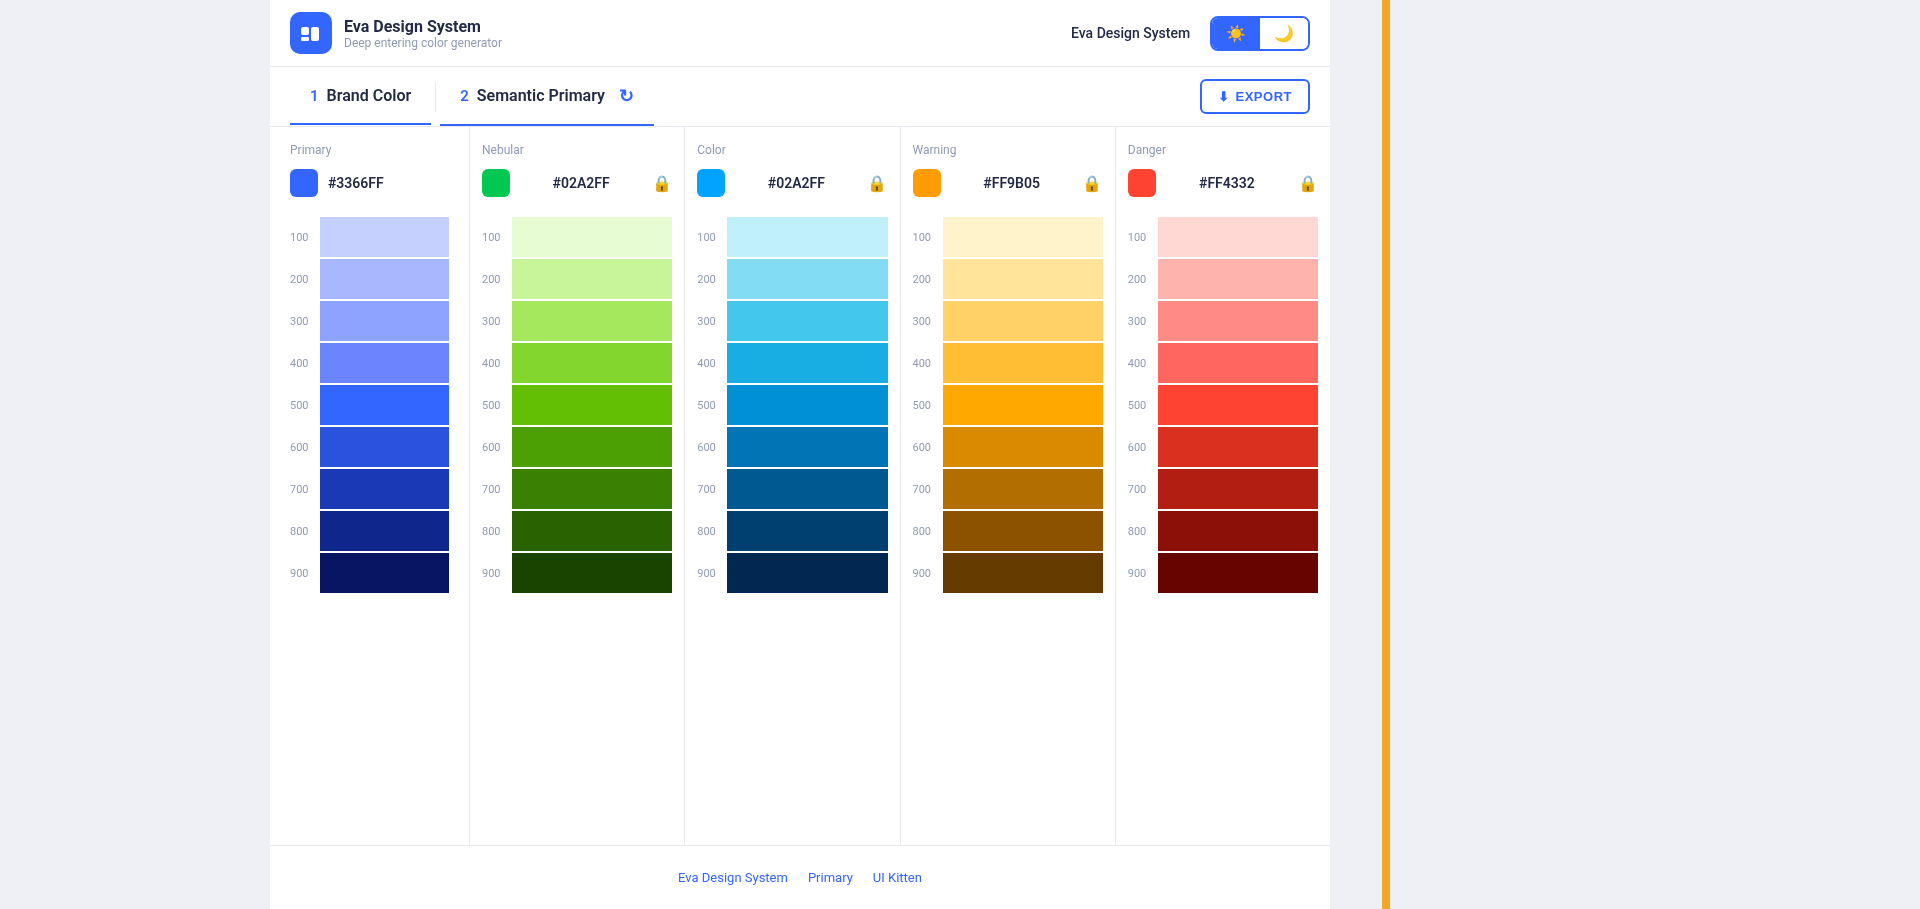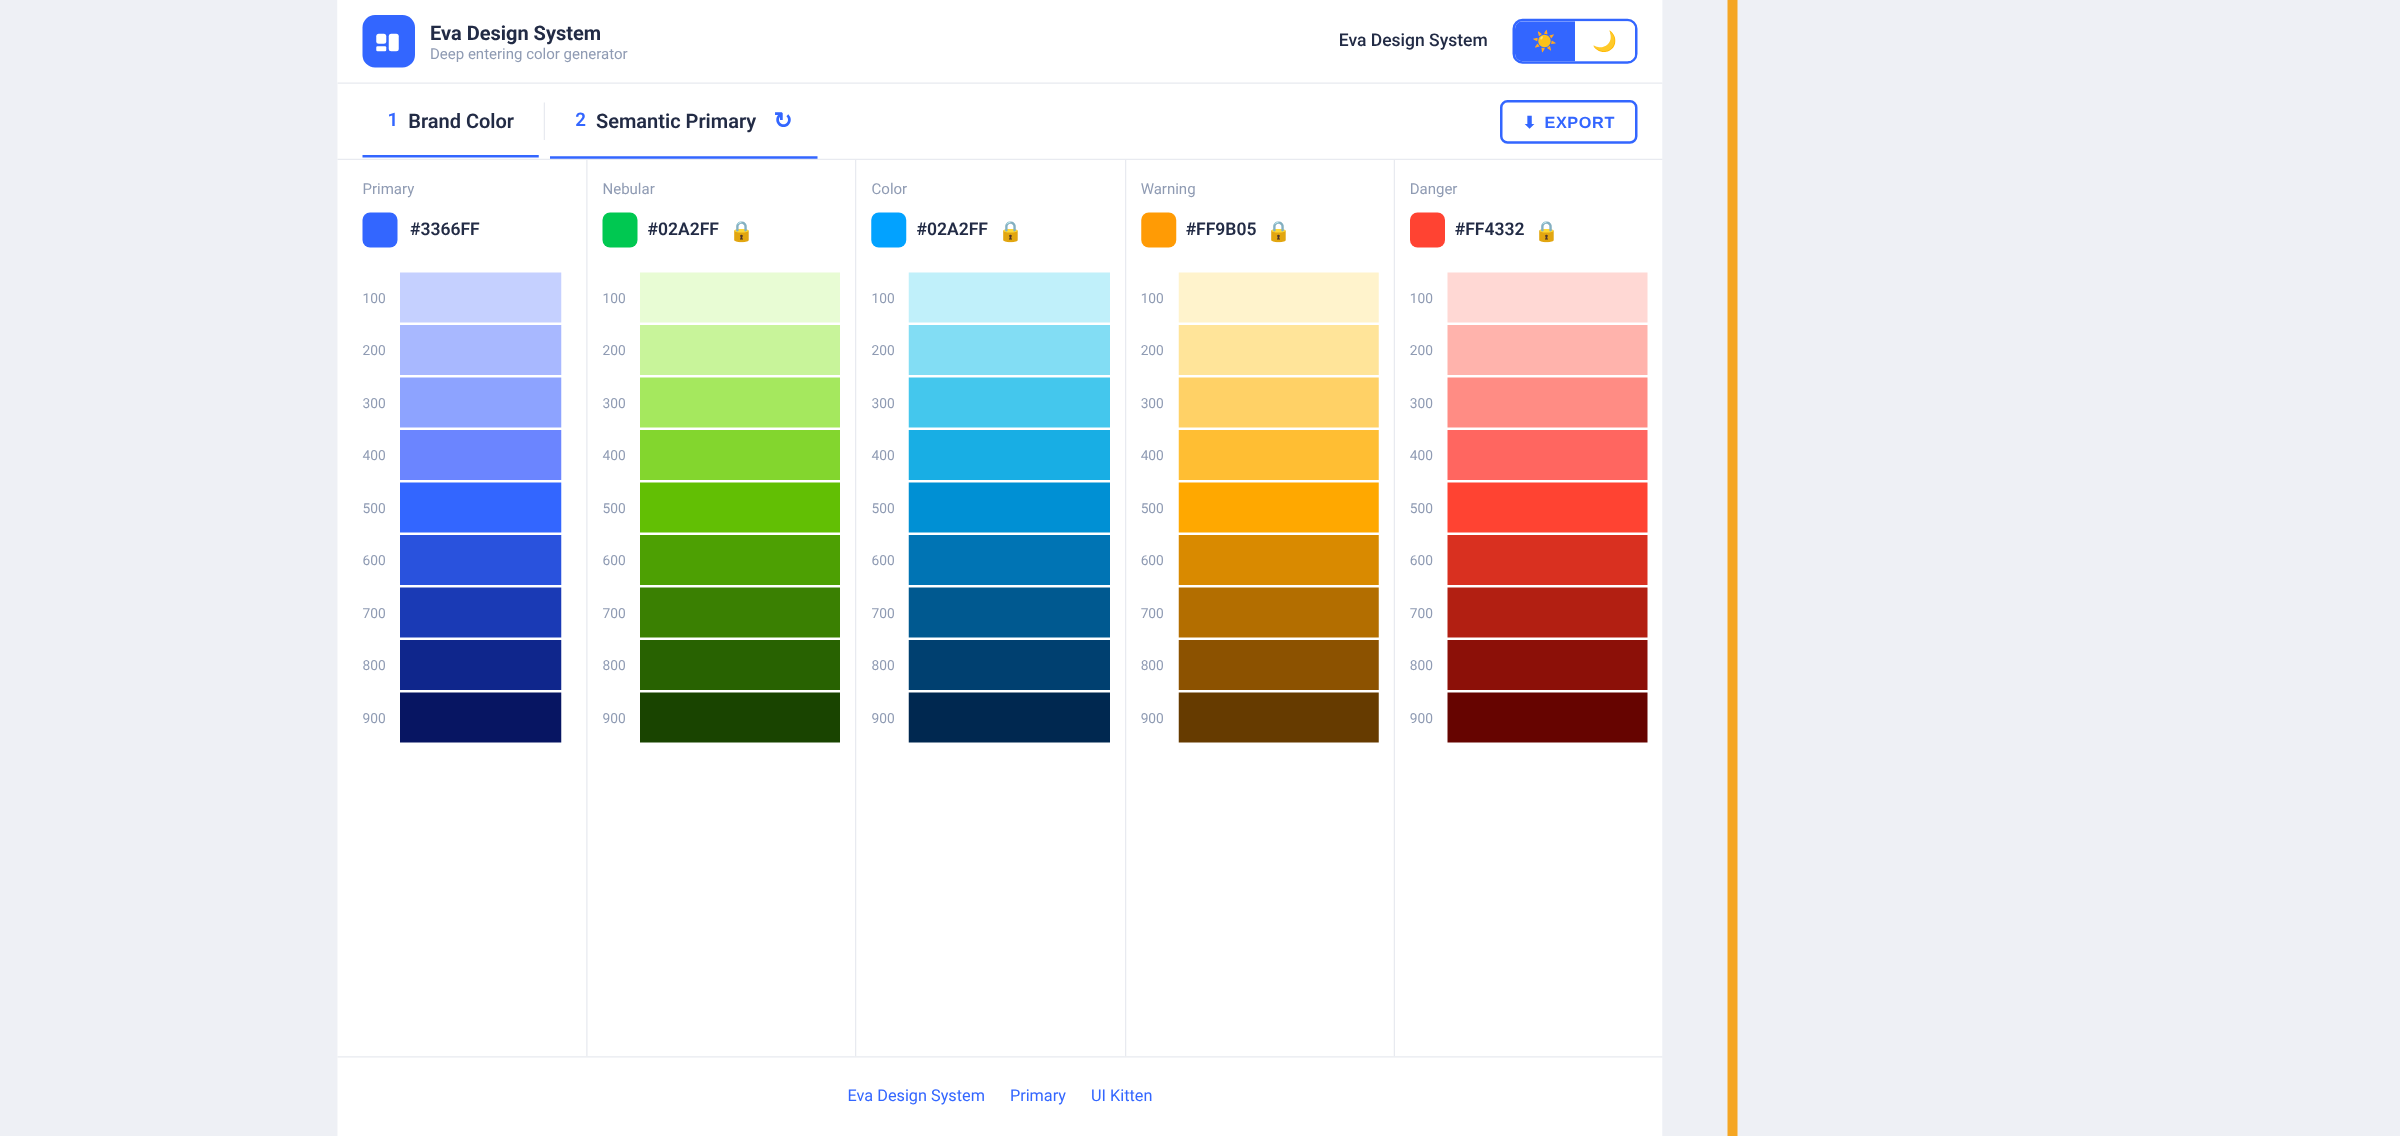--- a/index.html
+++ b/index.html
@@ -228,20 +228,21 @@
       padding: 16px 12px;
       border-right: 1px solid #e8eaf0;
     }
     .semantic-col:last-child {
       border-right: none;
     }
     .semantic-color-row {
       display: flex;
       align-items: center;
       gap: 8px;
+      justify-content: space-between;
     }
     .lock-icon {
       font-size: 16px;
       color: #c5cee0;
       cursor: pointer;
     }
     
     .color-scale {
       margin-top: 20px;
     }

